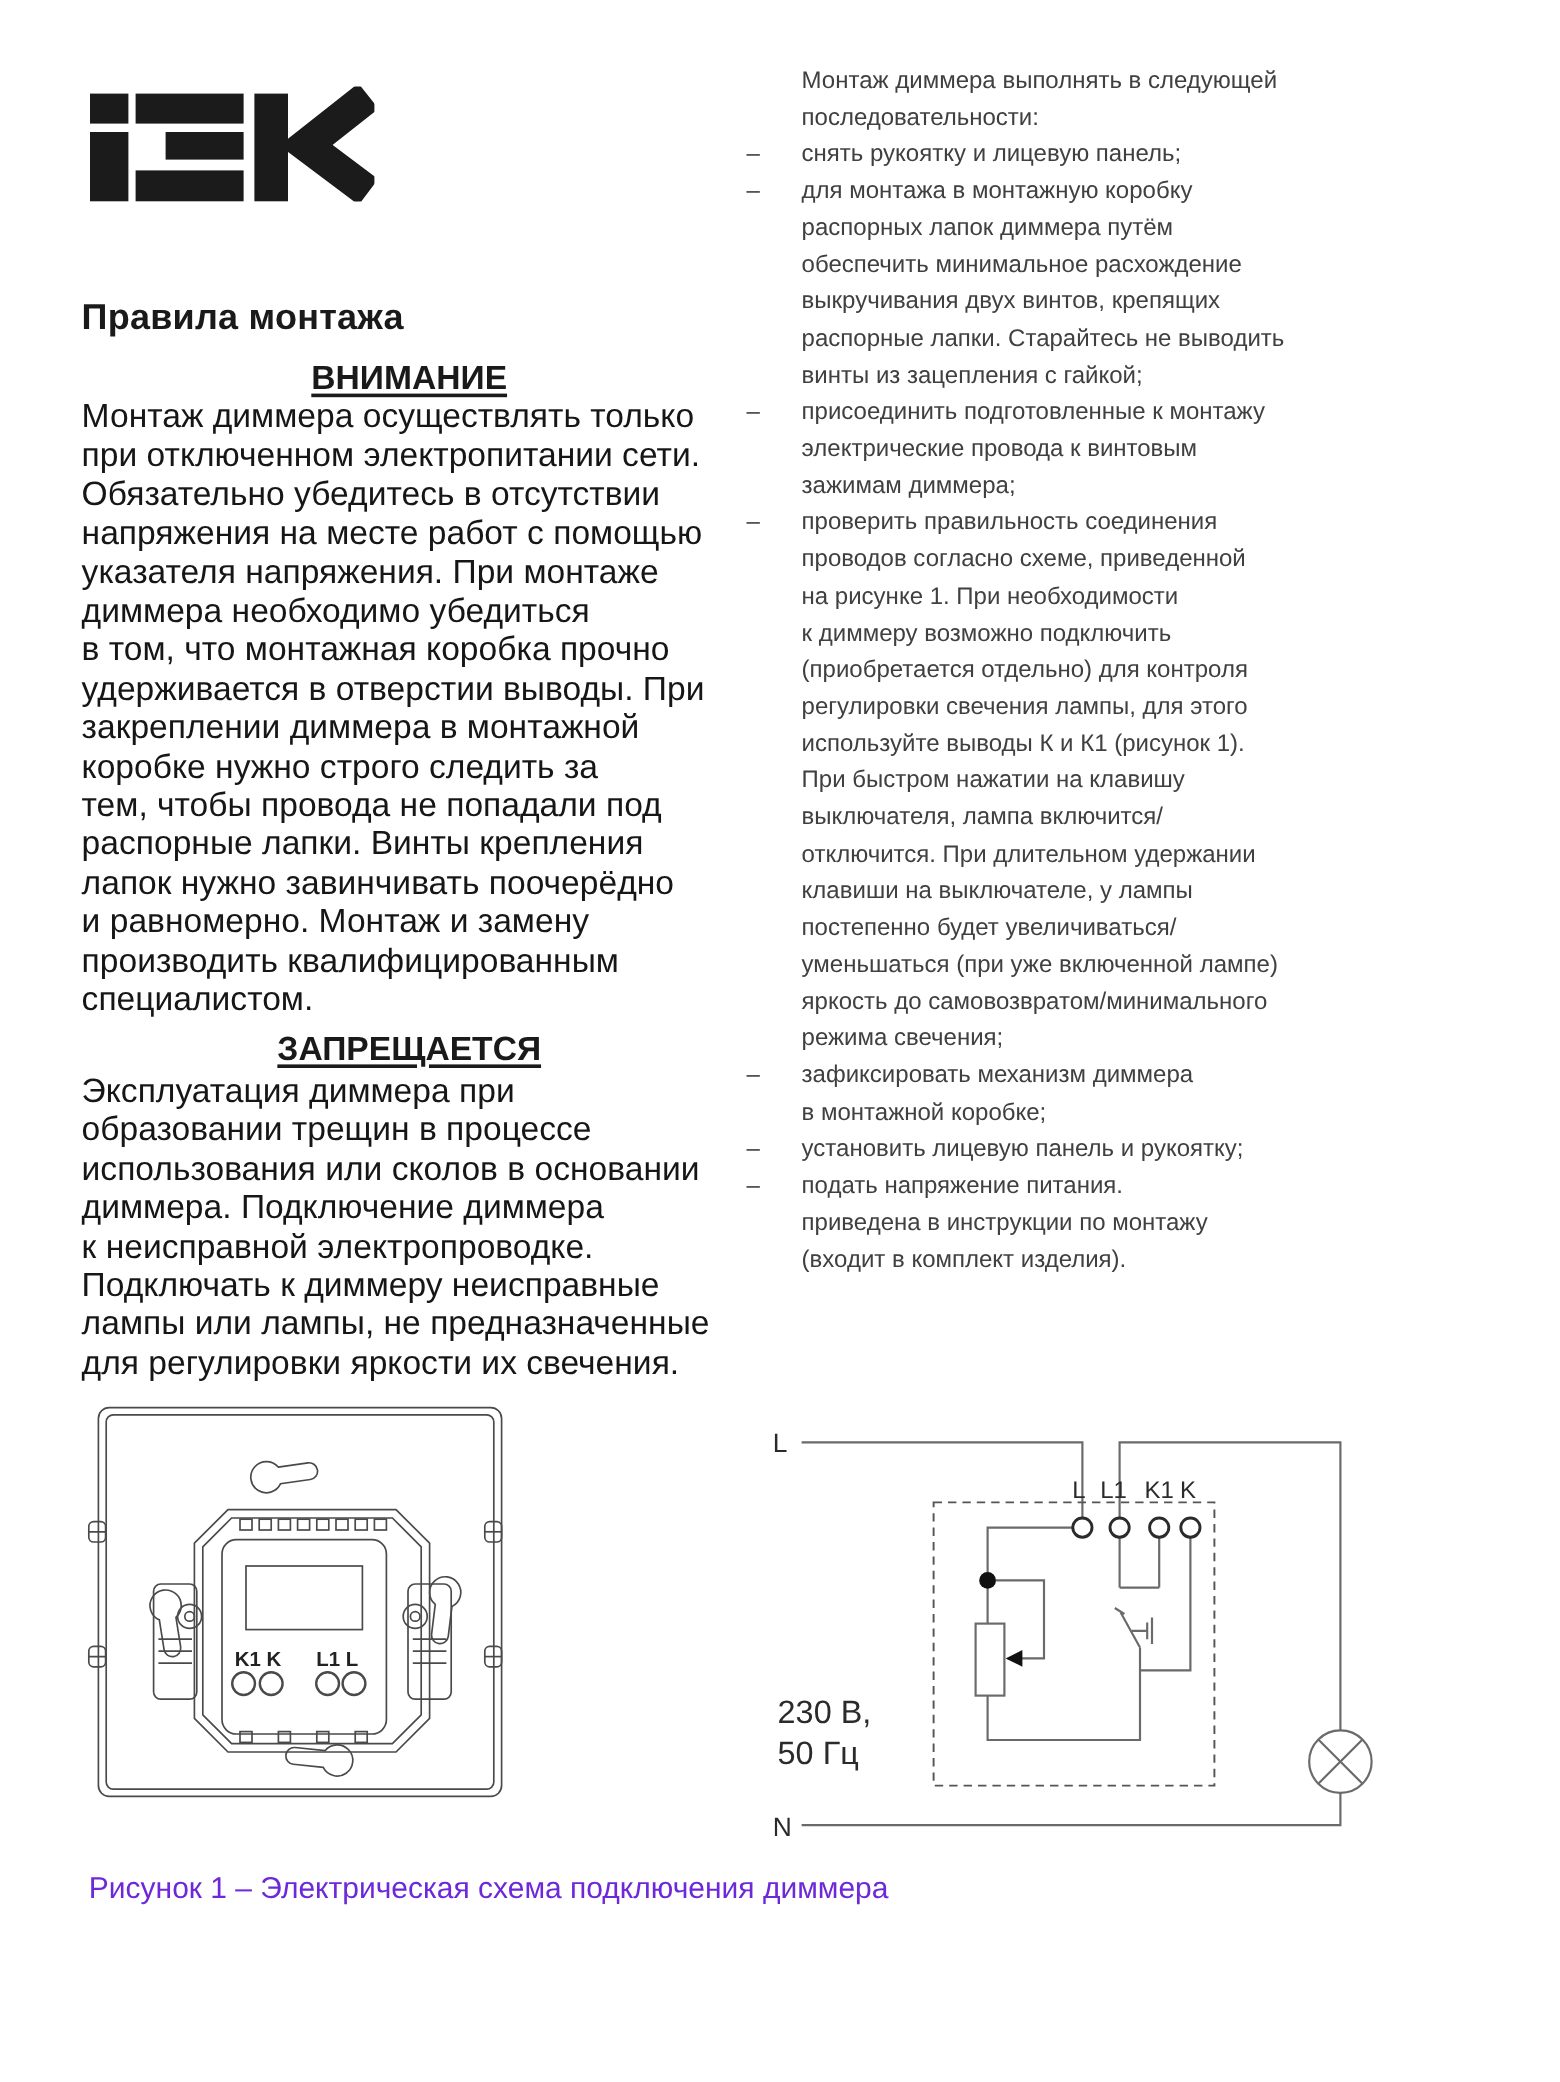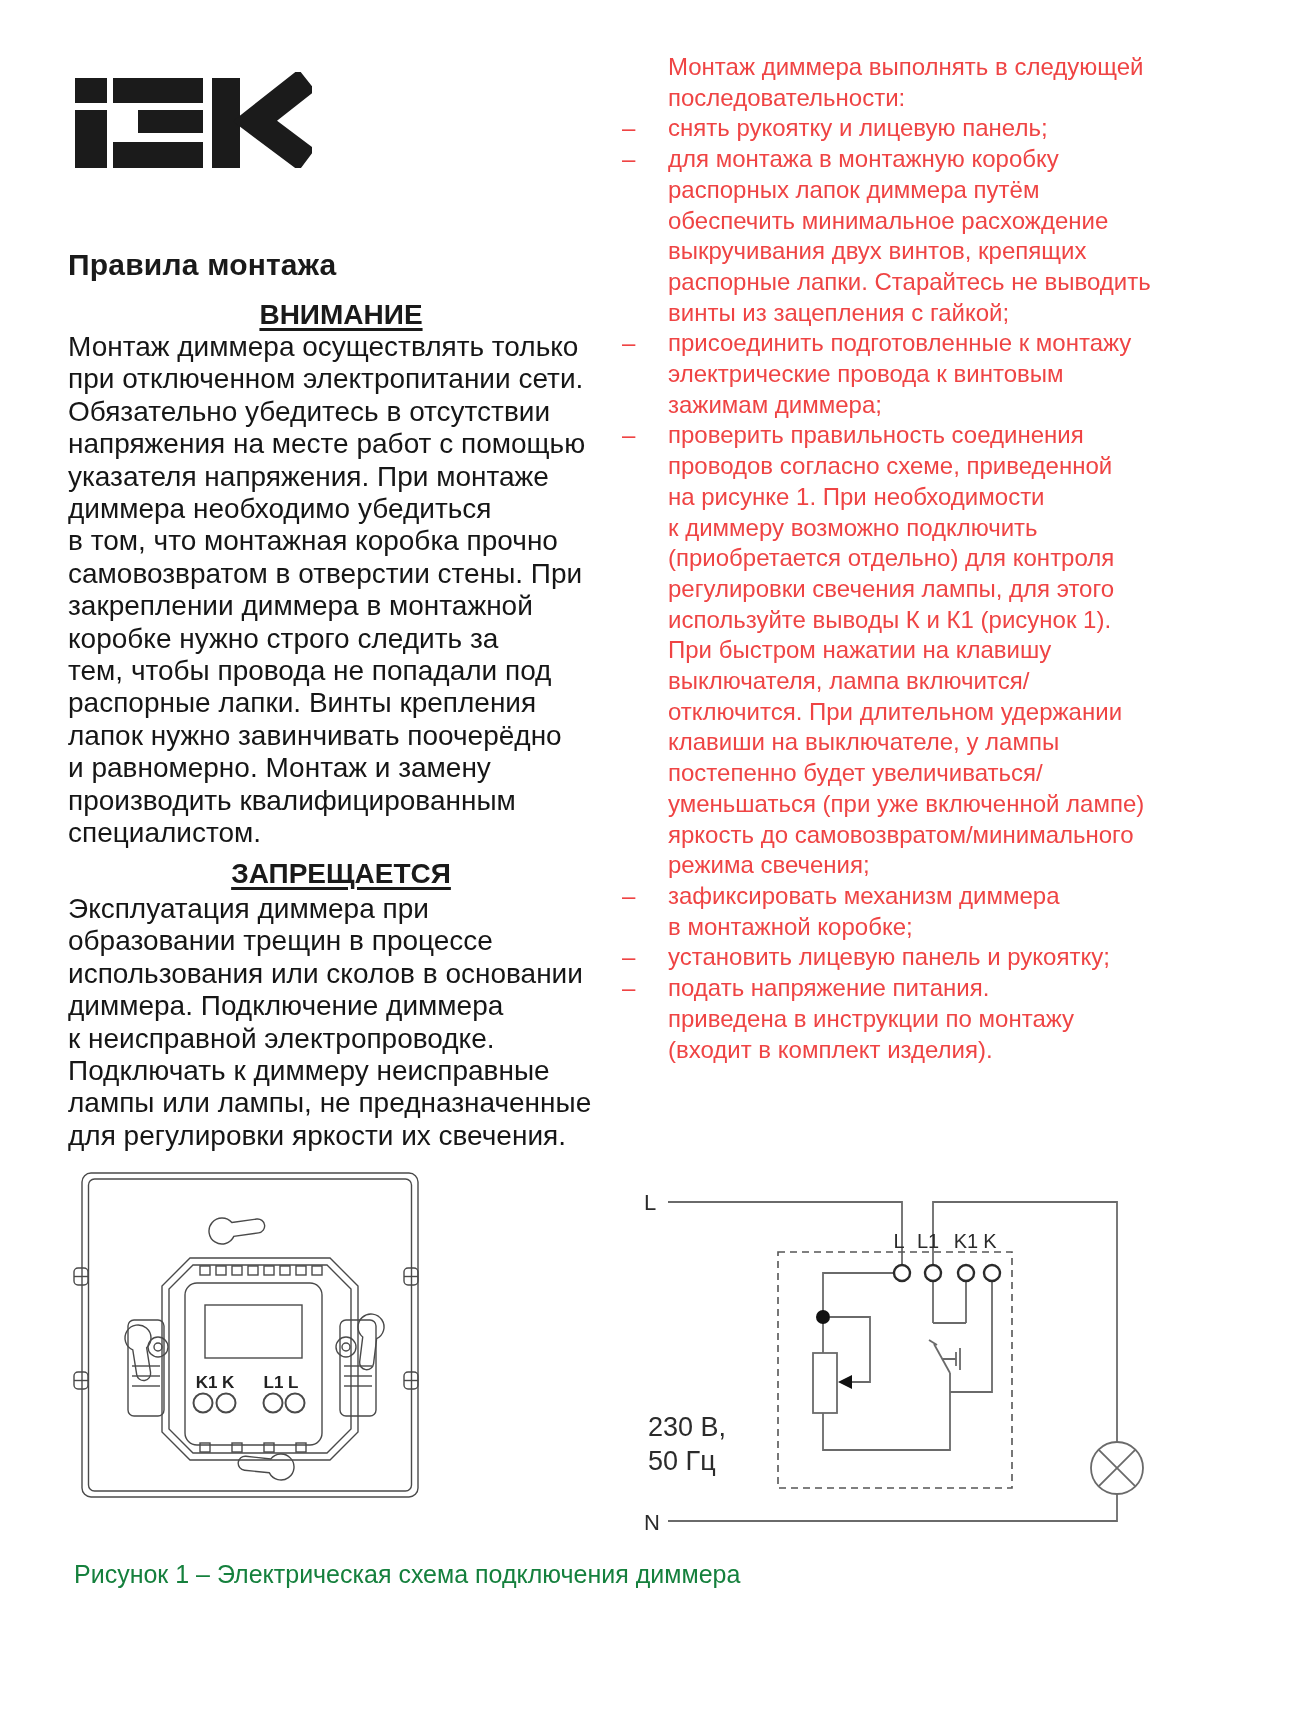--- a/index.html
+++ b/index.html
@@ -11,25 +11,25 @@
   .abs{position:absolute;}
   .doc-heading{left:68px;top:248px;font-size:30px;font-weight:bold;letter-spacing:.2px;}
   .section-title{left:68px;width:546px;text-align:center;font-size:28px;font-weight:bold;
     text-decoration:underline;text-decoration-thickness:3px;text-underline-offset:4px;}
   .attention-title{top:299px;}
   .prohibited-title{top:858px;}
   .para{white-space:nowrap;}
   .left-para{left:68px;font-size:28px;line-height:32.4px;font-weight:normal;color:#161616;}
   .attention-para{top:331px;}
   .prohibited-para{top:893px;}
-  .right-para{left:622px;top:52px;font-size:24px;line-height:30.7px;color:#ef4444;}
+  .right-para{left:622px;top:52px;font-size:20px;line-height:30.7px;color:#404040;}
   .hang .line{position:relative;padding-left:46px;}
   .flush .line{padding-left:0;}
   .hang .line .dash{position:absolute;left:0;top:0;}
-  .fig-caption{left:74px;top:1560px;font-size:25px;color:#15803d;}
+  .fig-caption{left:74px;top:1560px;font-size:25px;color:#6d28d9;}
   svg text{font-family:"Liberation Sans","DejaVu Sans",sans-serif;}
 </style>
 </head>
 <body>
 
 <svg class="abs" style="left:75px;top:72px;" width="237" height="96" viewBox="0 0 237 96" aria-label="IEK">
   <g fill="#1b1b1b" stroke="none">
     <rect x="0" y="6" width="32" height="25"></rect>
     <rect x="0" y="38" width="32" height="58"></rect>
     <rect x="38" y="6" width="90" height="25"></rect>
@@ -44,21 +44,21 @@
 
 <div class="abs section-title attention-title">ВНИМАНИЕ</div>
 <div class="abs para left-para attention-para flush">
     <div class="line">Монтаж диммера осуществлять только</div>
     <div class="line">при отключенном электропитании сети.</div>
     <div class="line">Обязательно убедитесь в отсутствии</div>
     <div class="line">напряжения на месте работ с помощью</div>
     <div class="line">указателя напряжения. При монтаже</div>
     <div class="line">диммера необходимо убедиться</div>
     <div class="line">в том, что монтажная коробка прочно</div>
-    <div class="line">самовозвратом в отверстии стены. При</div>
+    <div class="line">удерживается в отверстии выводы. При</div>
     <div class="line">закреплении диммера в монтажной</div>
     <div class="line">коробке нужно строго следить за</div>
     <div class="line">тем, чтобы провода не попадали под</div>
     <div class="line">распорные лапки. Винты крепления</div>
     <div class="line">лапок нужно завинчивать поочерёдно</div>
     <div class="line">и равномерно. Монтаж и замену</div>
     <div class="line">производить квалифицированным</div>
     <div class="line">специалистом.</div>
   </div>
 

